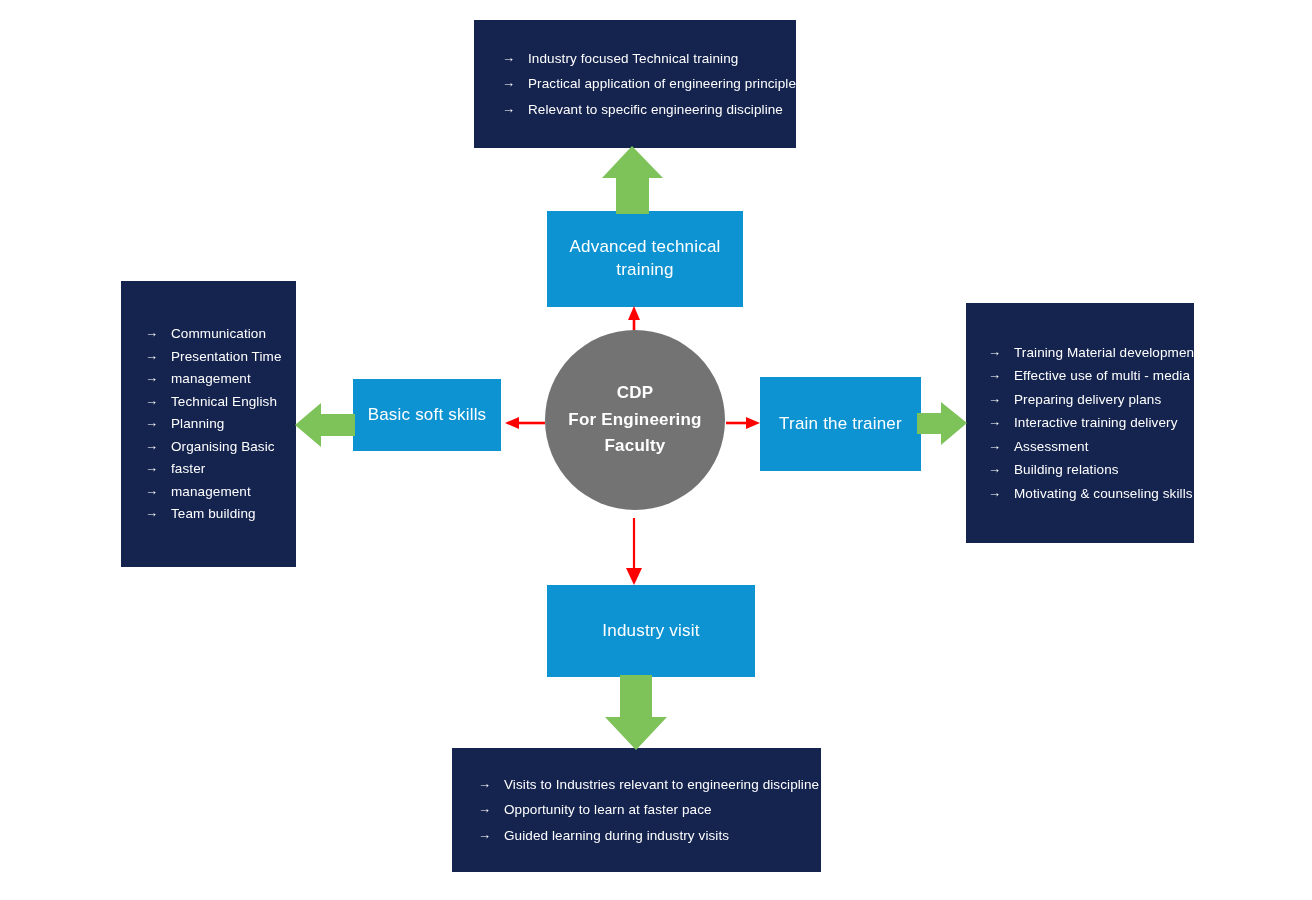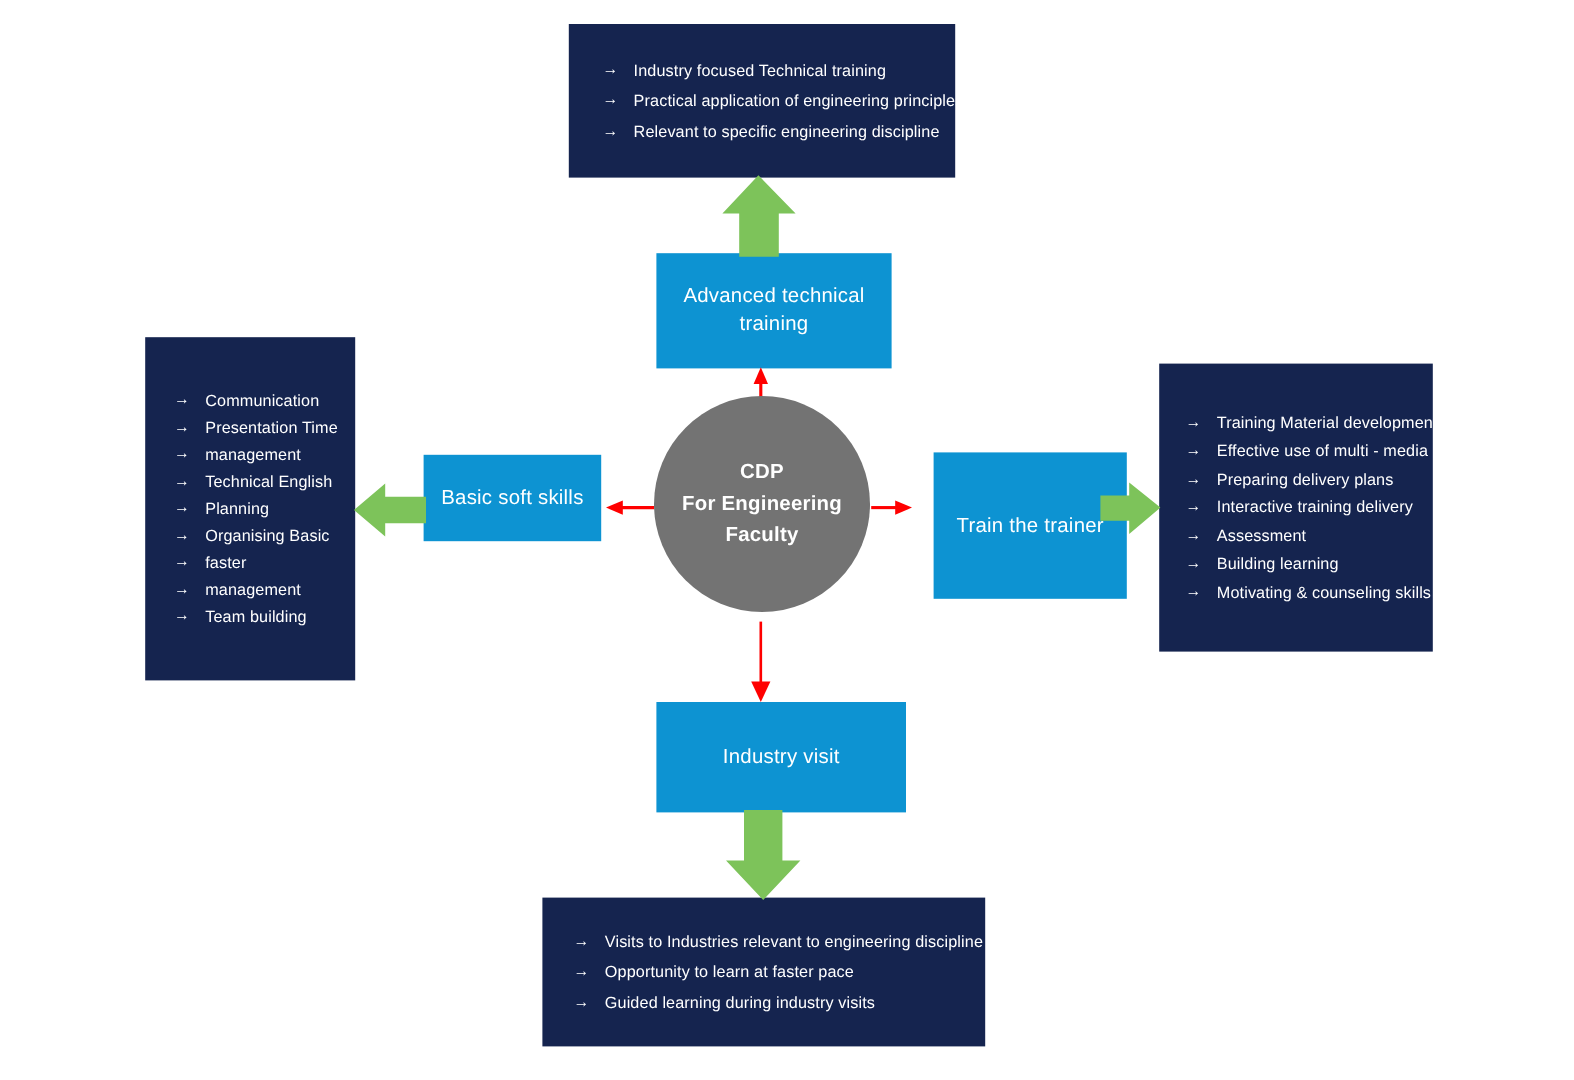--- a/index.html
+++ b/index.html
@@ -96,21 +96,21 @@
     text-align: center;
     font-size: 17px;
     line-height: 1.35;
     letter-spacing: .2px;
     white-space: pre-line;
     box-sizing: border-box;
     padding: 4px 8px;
   }
   #box-advanced { left: 547px; top: 211px; width: 196px; height: 96px; }
   #box-soft     { left: 353px; top: 379px; width: 148px; height: 72px; }
-  #box-trainer  { left: 760px; top: 377px; width: 161px; height: 122px; margin-left: 18px; }
+  #box-trainer  { left: 760px; top: 377px; width: 161px; height: 94px; }
   #box-industry { left: 547px; top: 585px; width: 208px; height: 92px; }
 
   
   #hub {
     position: absolute;
     left: 545px; top: 330px;
     width: 180px; height: 180px;
     border-radius: 50%;
     background: #737373;
     color: #ffffff;
@@ -246,21 +246,21 @@
       <li>
         <span class="bullet-arrow">→</span>
         <span class="bullet-text">Interactive training delivery</span>
       </li>
       <li>
         <span class="bullet-arrow">→</span>
         <span class="bullet-text">Assessment</span>
       </li>
       <li>
         <span class="bullet-arrow">→</span>
-        <span class="bullet-text">Building learning</span>
+        <span class="bullet-text">Building relations</span>
       </li>
       <li>
         <span class="bullet-arrow">→</span>
         <span class="bullet-text">Motivating &amp; counseling skills</span>
       </li>
     </ul>
   </div>
 
   <div class="panel" id="panel-bottom">
     <ul>

